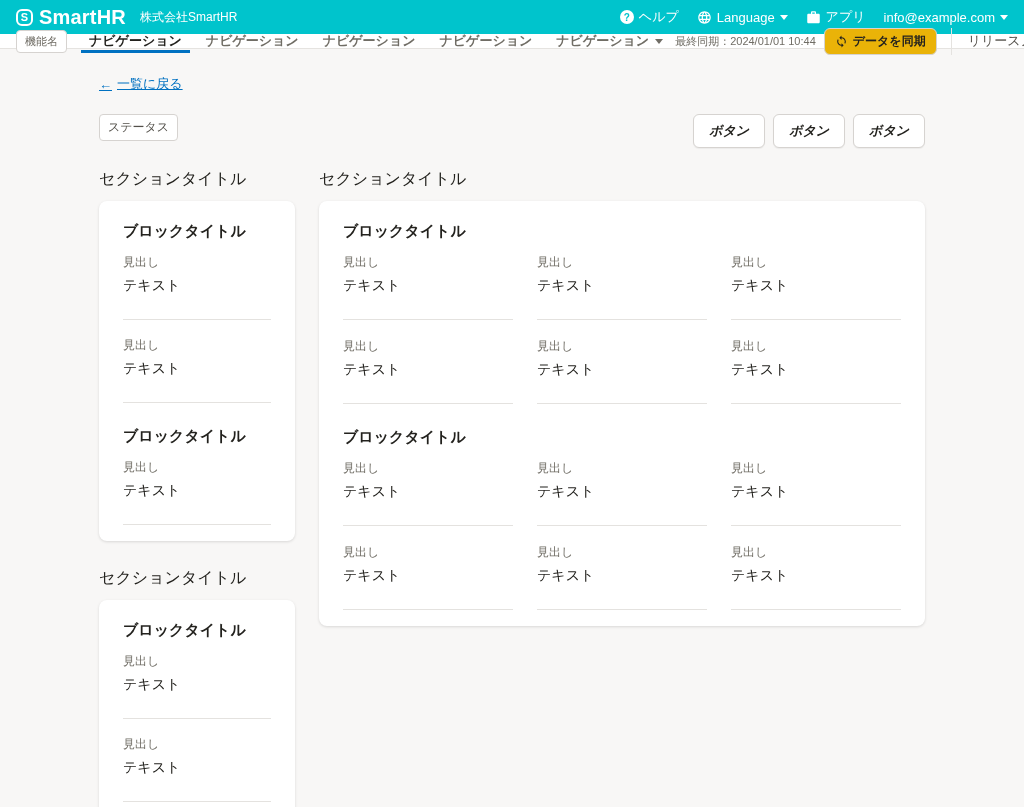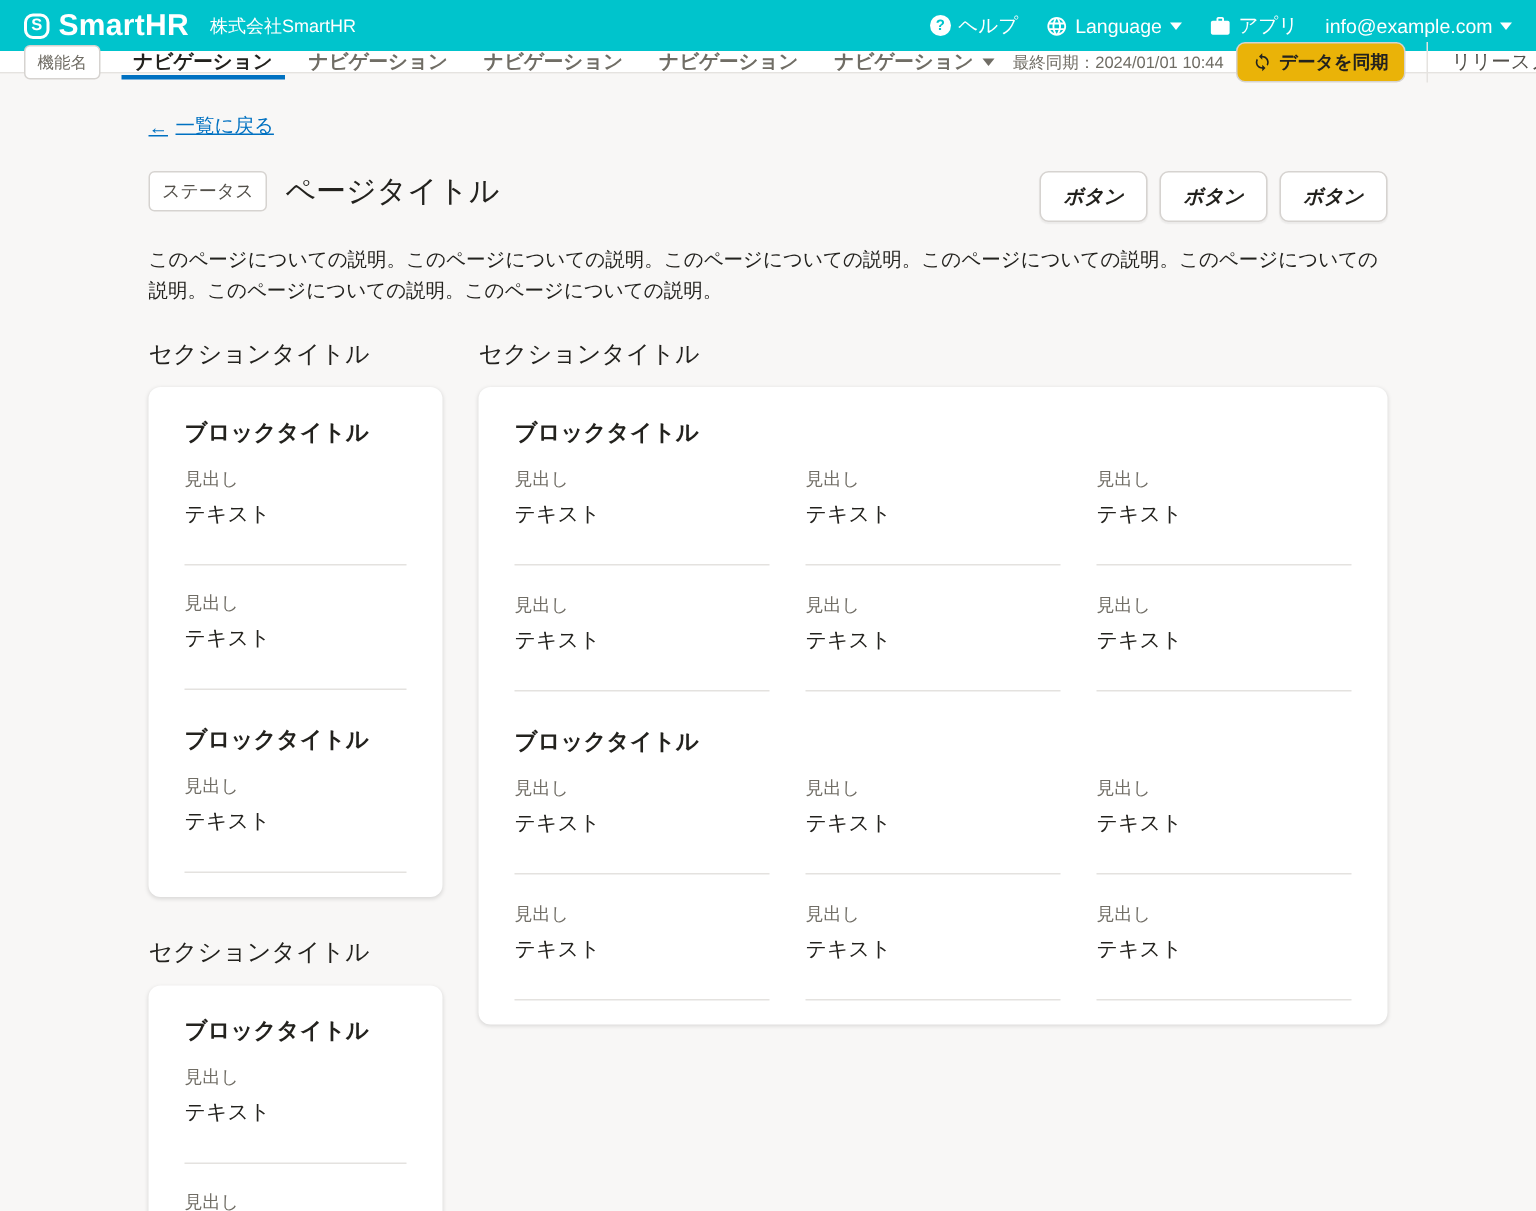--- a/index.html
+++ b/index.html
@@ -209,29 +209,27 @@
 
 <main class="main">
 
   <a class="back-link">
     <span>←</span>
     <span>一覧に戻る</span>
   </a>
 
   <div class="page-header">
     <span class="status-badge">ステータス</span>
-    <h1 class="page-title">ページタイトル</h1>
     <div class="page-actions">
       <button class="action-button">ボタン</button>
       <button class="action-button">ボタン</button>
       <button class="action-button">ボタン</button>
     </div>
   </div>
 
-  <p class="page-description">このページについての説明。このページについての説明。このページについての説明。このページについての説明。このページについての説明。このページについての説明。このページについての説明。</p>
 
   <div class="columns">
     <div class="col-left" id="left-column">
         <section class="section">
           <h2 class="section-title">セクションタイトル</h2>
           <div class="card">
             <div class="block">
               <h3 class="block-title">ブロックタイトル</h3>
               <div class="pairs-stacked">
                 <div class="pair">

